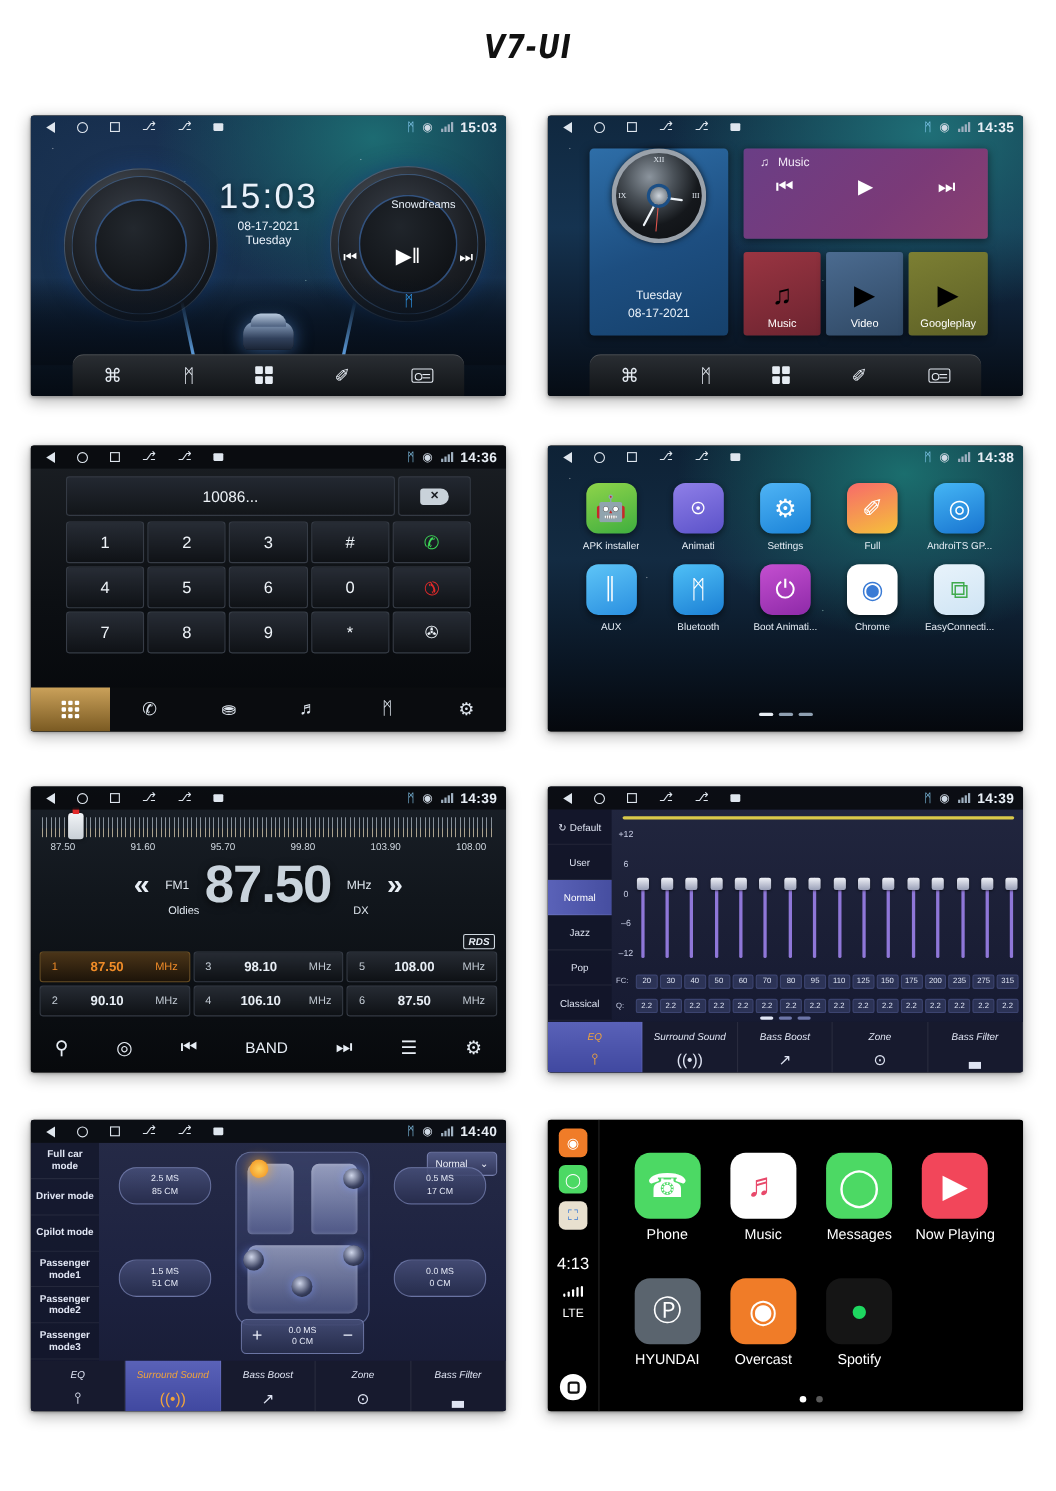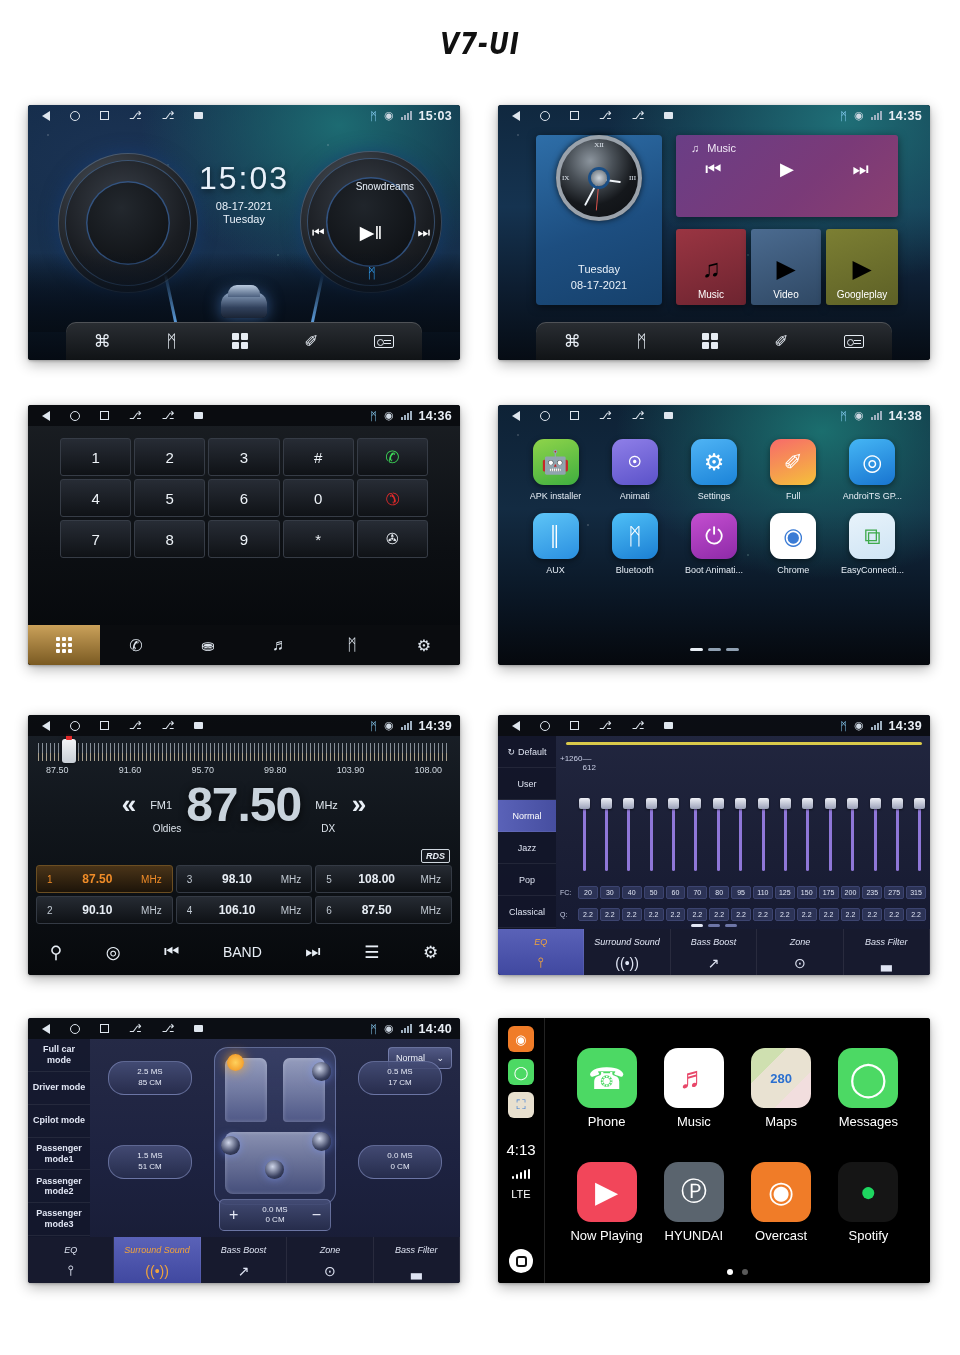--- a/index.html
+++ b/index.html
@@ -232,21 +232,21 @@
   .radio-bar{position:absolute;left:0;right:0;bottom:0;height:46px;display:flex;align-items:center;justify-content:space-around;color:#e8eef5;font-size:17px;}
 
   
   .eq{position:absolute;inset:0;background:linear-gradient(180deg,#222740 0%,#1b1f36 50%,#141830 100%);}
   .eq-side{position:absolute;left:0;top:21px;bottom:46px;width:58px;background:rgba(18,21,40,.9);}
   .eq-side .it{height:16.6%;display:flex;align-items:center;justify-content:center;color:#dde2f0;font-size:9px;
     border-bottom:1px solid rgba(255,255,255,.07);gap:3px;}
   .eq-side .it.sel{background:linear-gradient(90deg,#5a62b8,#464ea0);color:#fff;}
   .eq-main{position:absolute;left:58px;right:0;top:21px;bottom:46px;}
   .eq-topline{position:absolute;left:10px;right:8px;top:6px;height:3px;background:#d9c94a;border-radius:2px;}
-  .eq-axis{position:absolute;left:4px;top:18px;bottom:58px;width:18px;color:#c9cfe6;font-size:8px;display:flex;flex-direction:row;justify-content:space-between;}
+  .eq-axis{position:absolute;left:4px;top:18px;bottom:58px;width:18px;color:#c9cfe6;font-size:8px;display:flex;flex-direction:column;justify-content:space-between;text-align:center;}
   .bands{position:absolute;left:22px;right:4px;top:18px;bottom:58px;display:flex;justify-content:space-between;align-items:flex-end;}
   .band{width:12px;height:100%;position:relative;display:flex;justify-content:center;}
   .band .track{position:absolute;bottom:0;width:3px;height:62%;background:#8f77d8;border-radius:2px;}
   .band .thumb{position:absolute;top:38%;width:11px;height:11px;border-radius:2px;
     background:linear-gradient(180deg,#eef0f6,#9aa0b8);box-shadow:0 1px 2px rgba(0,0,0,.6);}
   .eq-fc{position:absolute;left:4px;right:4px;bottom:30px;display:flex;align-items:center;gap:2px;}
   .eq-q{position:absolute;left:4px;right:4px;bottom:8px;display:flex;align-items:center;gap:2px;}
   .eq-lbl{width:16px;color:#c9cfe6;font-size:7px;}
   .cell{flex:1;background:#2c3356;border:1px solid #3c4470;border-radius:2px;color:#dfe4f3;font-size:7px;
     text-align:center;padding:2px 0;}
@@ -493,20 +493,26 @@
               <i></i>
               <i></i>
               <i></i>
               <i></i>
             </span>
           <span class="sb-time">14:36</span>
         </div>
       </div>
 
       <div class="dial-wrap">
+        <div class="dial-display">
+          <div class="dial-num">10086...</div>
+          <div class="dial-del">
+            <span class="del-ic">✕</span>
+          </div>
+        </div>
         <div class="keys">
           <div class="key">1</div>
           <div class="key">2</div>
           <div class="key">3</div>
           <div class="key">#</div>
           <div class="key call">✆</div>
           <div class="key">4</div>
           <div class="key">5</div>
           <div class="key">6</div>
           <div class="key">0</div>
@@ -1027,27 +1033,20 @@
       <div class="cp-grid">
         <div class="cp-app">
           <div class="cp-ic" style="background:#4cd964">☎</div>
           <div class="cp-lbl">Phone</div>
         </div>
         <div class="cp-app">
           <div class="cp-ic" style="background:#fff;color:#e8486a">♬</div>
           <div class="cp-lbl">Music</div>
         </div>
         <div class="cp-app">
-          <div class="cp-ic" style="background:#e9e2d2;color:#2a6fd0;font-size:13px;font-weight:bold;
-            background-image:linear-gradient(135deg,#cfe0b0 0 30%,#e9e2d2 30% 70%,#f2dede 70%)">
-            <span>280</span>
-          </div>
-          <div class="cp-lbl">Maps</div>
-        </div>
-        <div class="cp-app">
           <div class="cp-ic" style="background:#4cd964;font-size:34px">◯</div>
           <div class="cp-lbl">Messages</div>
         </div>
         <div class="cp-app">
           <div class="cp-ic" style="background:#f2465a">▶</div>
           <div class="cp-lbl">Now Playing</div>
         </div>
         <div class="cp-app">
           <div class="cp-ic" style="background:#5a646e;font-size:26px">Ⓟ</div>
           <div class="cp-lbl">HYUNDAI</div>

